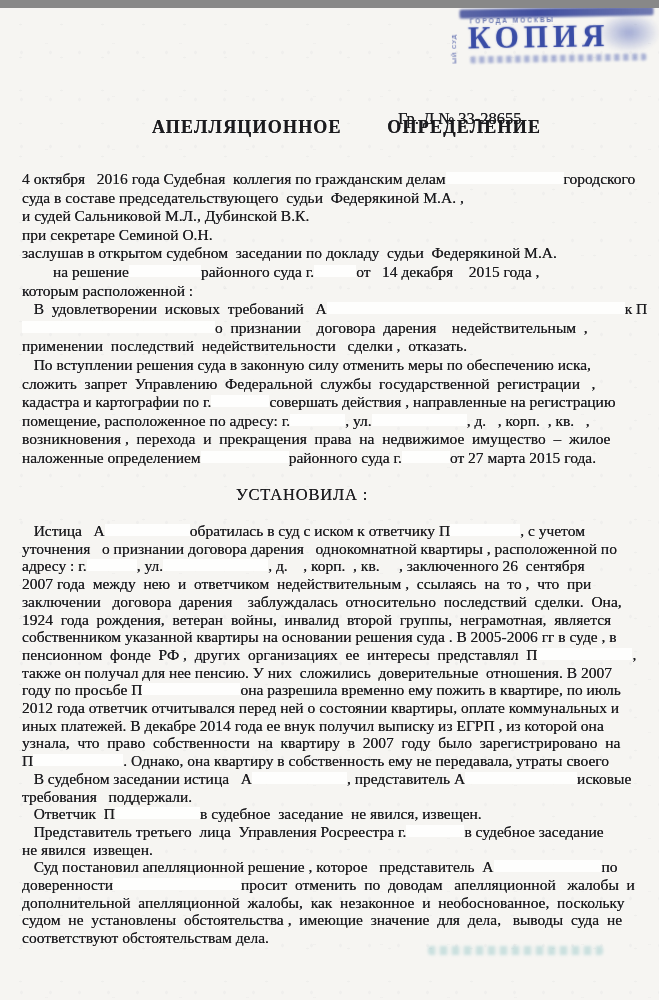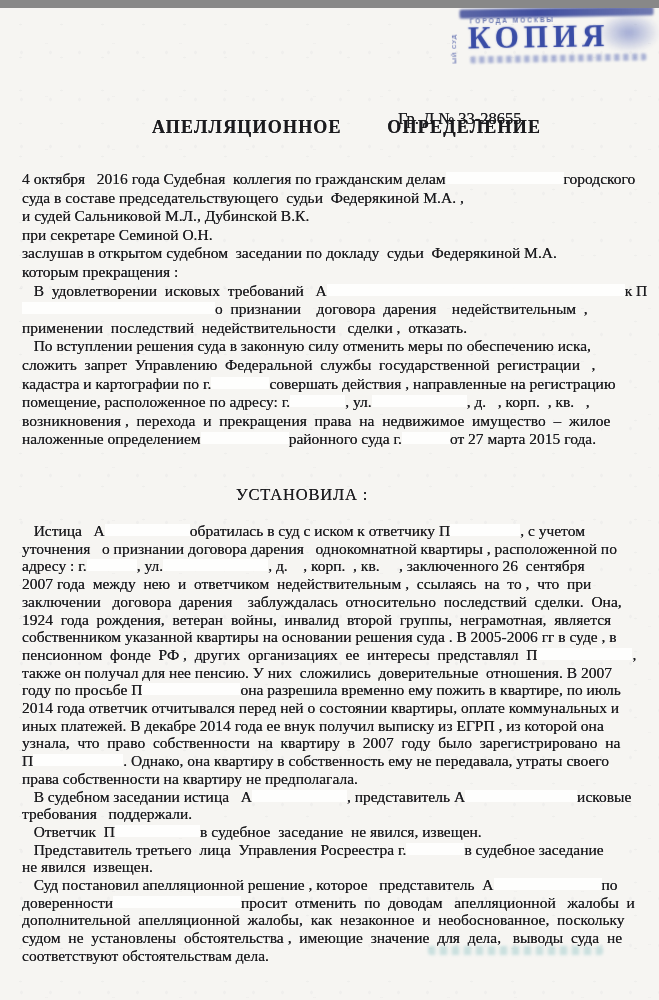--- a/index.html
+++ b/index.html
@@ -117,21 +117,22 @@
   </div>
 
   <div class="doc-title ink">АПЕЛЛЯЦИОННОЕ        ОПРЕДЕЛЕНИЕ</div>
 
   <div class="body-block ink" id="body1">
       <div class="line"><span>4 октября   2016 года Судебная  коллегия по гражданским делам</span><span class="gap" style="width: 118px;"></span><span>городского</span></div>
       <div class="line"><span>суда в составе председательствующего  судьи  Федерякиной М.А. ,</span></div>
       <div class="line"><span>и судей Сальниковой М.Л., Дубинской В.К.</span></div>
       <div class="line"><span>при секретаре Семиной О.Н.</span></div>
       <div class="line"><span>заслушав в открытом судебном  заседании по докладу  судьи  Федерякиной М.А.</span></div>
-      <div class="line"><span>которым прекращения :</span></div>
+      <div class="line"><span>        на решение</span><span class="gap" style="width: 72px;"></span><span>районного суда г.</span><span class="gap" style="width: 42px;"></span><span>от   14 декабря    2015 года ,</span></div>
+      <div class="line"><span>которым расположенной :</span></div>
       <div class="line"><span>   В  удовлетворении  исковых  требований   А</span><span class="gap" style="width: 298px;"></span><span>к П</span></div>
       <div class="line"><span class="gap" style="width: 193px;"></span><span>о  признании    договора  дарения    недействительным  ,</span></div>
       <div class="line"><span>применении  последствий  недействительности   сделки ,  отказать.</span></div>
       <div class="line"><span>   По вступлении решения суда в законную силу отменить меры по обеспечению иска,</span></div>
       <div class="line"><span>сложить  запрет  Управлению  Федеральной  службы  государственной  регистрации   ,</span></div>
       <div class="line"><span>кадастра и картографии по г.</span><span class="gap" style="width: 58px;"></span><span>совершать действия , направленные на регистрацию</span></div>
       <div class="line"><span>помещение, расположенное по адресу: г.</span><span class="gap" style="width: 55px;"></span><span>, ул.</span><span class="gap" style="width: 95px;"></span><span>, д.   , корп.  , кв.   ,</span></div>
       <div class="line"><span>возникновения ,  перехода  и  прекращения  права  на  недвижимое  имущество  –  жилое</span></div>
       <div class="line"><span>наложенные определением</span><span class="gap" style="width: 88px;"></span><span>районного суда г.</span><span class="gap" style="width: 48px;"></span><span>от 27 марта 2015 года.</span></div>
     </div>
@@ -142,25 +143,24 @@
       <div class="line"><span>   Истица   А</span><span class="gap" style="width: 85px;"></span><span>обратилась в суд с иском к ответчику П</span><span class="gap" style="width: 70px;"></span><span>, с учетом</span></div>
       <div class="line"><span>уточнения   о признании договора дарения   однокомнатной квартиры , расположенной по</span></div>
       <div class="line"><span>адресу : г.</span><span class="gap" style="width: 50px;"></span><span>, ул.</span><span class="gap" style="width: 105px;"></span><span>, д.    , корп.  , кв.     , заключенного 26  сентября</span></div>
       <div class="line"><span>2007 года  между  нею  и  ответчиком  недействительным ,  ссылаясь  на  то ,  что  при</span></div>
       <div class="line"><span>заключении   договора  дарения    заблуждалась  относительно  последствий  сделки.  Она,</span></div>
       <div class="line"><span>1924  года  рождения,  ветеран  войны,  инвалид  второй  группы,  неграмотная,  является</span></div>
       <div class="line"><span>собственником указанной квартиры на основании решения суда . В 2005-2006 гг в суде , в</span></div>
       <div class="line"><span>пенсионном  фонде  РФ ,  других  организациях  ее  интересы  представлял  П</span><span class="gap" style="width: 95px;"></span><span>,</span></div>
       <div class="line"><span>также он получал для нее пенсию. У них  сложились  доверительные  отношения. В 2007</span></div>
       <div class="line"><span>году по просьбе П</span><span class="gap" style="width: 98px;"></span><span>она разрешила временно ему пожить в квартире, по июль</span></div>
-      <div class="line"><span>2014 года ответчик отчитывался перед ней о состоянии квартиры, оплате коммунальных и</span></div>
+      <div class="line"><span>2012 года ответчик отчитывался перед ней о состоянии квартиры, оплате коммунальных и</span></div>
       <div class="line"><span>иных платежей. В декабре 2014 года ее внук получил выписку из ЕГРП , из которой она</span></div>
       <div class="line"><span>узнала,  что  право  собственности  на  квартиру  в  2007  году  было  зарегистрировано  на</span></div>
       <div class="line"><span>П</span><span class="gap" style="width: 90px;"></span><span>. Однако, она квартиру в собственность ему не передавала, утраты своего</span></div>
-      <div class="line"><span>права собственности на квартиру не предполагала.</span></div>
       <div class="line"><span>   В судебном заседании истица   А</span><span class="gap" style="width: 95px;"></span><span>, представитель А</span><span class="gap" style="width: 112px;"></span><span>исковые</span></div>
       <div class="line"><span>требования   поддержали.</span></div>
       <div class="line"><span>   Ответчик  П</span><span class="gap" style="width: 85px;"></span><span>в судебное  заседание  не явился, извещен.</span></div>
       <div class="line"><span>   Представитель третьего  лица  Управления Росреестра г.</span><span class="gap" style="width: 58px;"></span><span>в судебное заседание</span></div>
       <div class="line"><span>не явился  извещен.</span></div>
       <div class="line"><span>   Суд постановил апелляционной решение , которое   представитель  А</span><span class="gap" style="width: 108px;"></span><span>по</span></div>
       <div class="line"><span>доверенности</span><span class="gap" style="width: 128px;"></span><span>просит  отменить  по  доводам   апелляционной   жалобы  и</span></div>
       <div class="line"><span>дополнительной  апелляционной  жалобы,  как  незаконное  и  необоснованное,  поскольку</span></div>
       <div class="line"><span>судом  не  установлены  обстоятельства ,  имеющие  значение  для  дела,   выводы  суда  не</span></div>
       <div class="line"><span>соответствуют обстоятельствам дела.</span></div>

